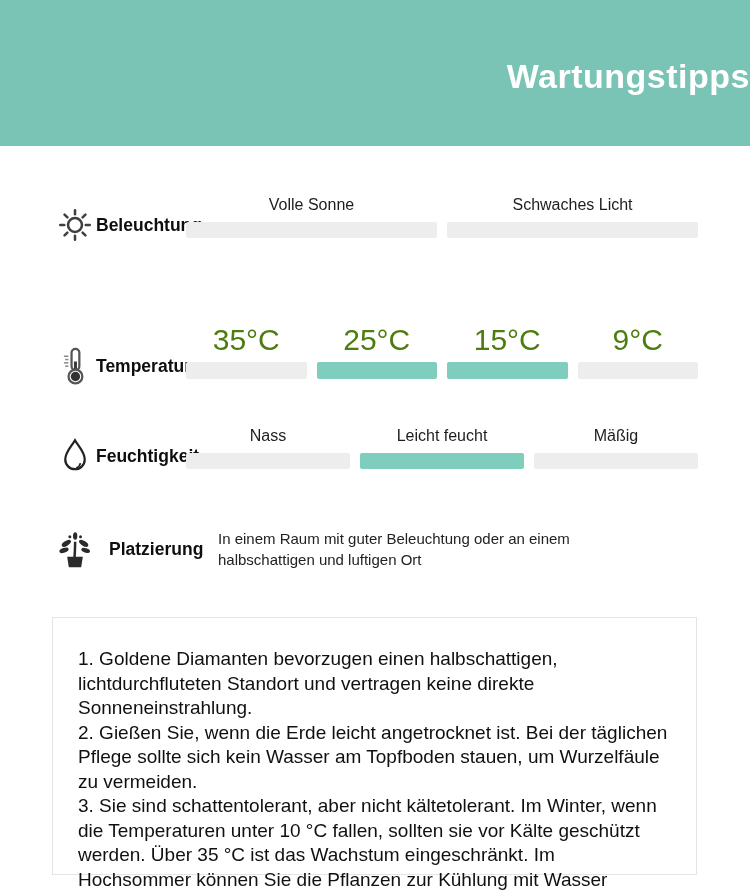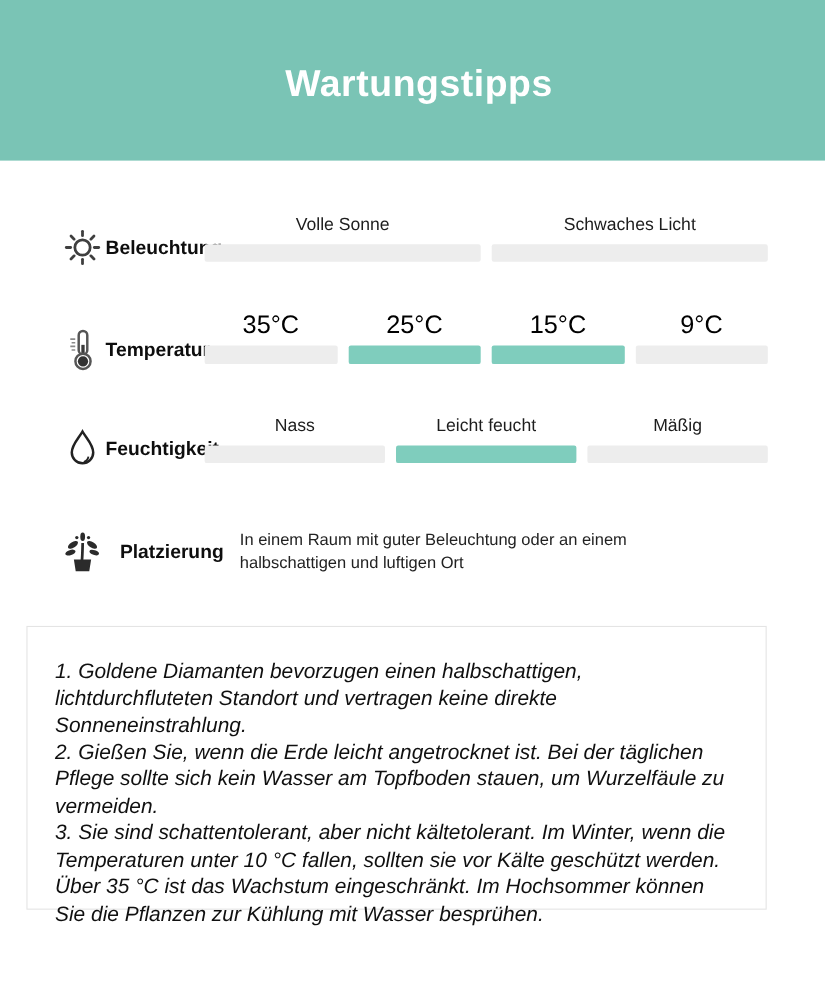--- a/index.html
+++ b/index.html
@@ -4,21 +4,21 @@
 <style>
   html,body{margin:0;padding:0;}
   body{
     width:750px;height:895px;overflow:hidden;background:#ffffff;
     font-family:"Liberation Sans",sans-serif;
     -webkit-font-smoothing:antialiased;
   }
   
   .header{
     height:146px;background:var(--header-bg,#7ac4b5);
-    display:flex;align-items:center;justify-content:center;padding-left:12px;
+    display:flex;align-items:center;justify-content:flex-end;padding-left:12px;
   }
   .header .title{
     color:var(--title-color,#ffffff);font-size:34px;font-weight:bold;
     letter-spacing:.5px;margin:0;padding-top:6px;
   }
   
   .specs{padding:50px 52px 0 55px;}
   .spec-row{display:flex;align-items:flex-end;}
   .spec-row.r1{margin-bottom:44px;}
   .spec-row.r2{margin-bottom:48px;}
@@ -27,36 +27,35 @@
     width:131px;flex-shrink:0;display:flex;align-items:center;
     margin-bottom:-10px;
   }
   .row-head .icon{width:40px;height:46px;display:flex;align-items:center;justify-content:center;flex-shrink:0;}
   .row-label{font-weight:bold;font-size:17.5px;color:#0e0e0e;margin-left:1px;white-space:nowrap;}
   .options{flex:1;display:flex;gap:10px;}
   .option{flex:1;display:flex;flex-direction:column;justify-content:flex-end;min-width:0;}
   .opt-label{
     text-align:center;font-size:16px;color:#1d1d1d;margin-bottom:8px;white-space:nowrap;
   }
-  .spec-row.temp .opt-label{font-size:23px;color:#000000;margin-bottom:5px;}
+  .spec-row.temp .opt-label{font-size:30px;color:#4d7c0f;margin-bottom:5px;margin-top:41px;}
   .bar{height:16px;border-radius:2px;background:var(--bar-inactive,#ededed);}
   .spec-row.temp .bar{height:17px;}
   .bar.active{background:var(--bar-active,#7fcdbd);}
   
   .placement-row{display:flex;align-items:center;margin-top:57px;}
   .placement-row .row-head{margin-bottom:0;gap:13px;}
   .placement-text{
     margin-left:32px;width:372px;font-size:15px;line-height:21px;color:#222;
   }
   
   .tips-box{
-    margin:45px 53px 0 24px;height:258px;box-sizing:border-box;
+    margin:45px 53px 0 52px;height:258px;box-sizing:border-box;
     border:1px solid #e4e4e4;background:#fff;
     padding:29px 24px 0 25px;
-    font-style:italic;
   }
   .tips-box p{margin:0;font-size:19px;line-height:24.5px;color:#101010;}
   svg{display:block;}
 </style>
 </head>
 <body>
 
 <div class="header">
   <h1 class="title">Wartungstipps</h1>
 </div>

